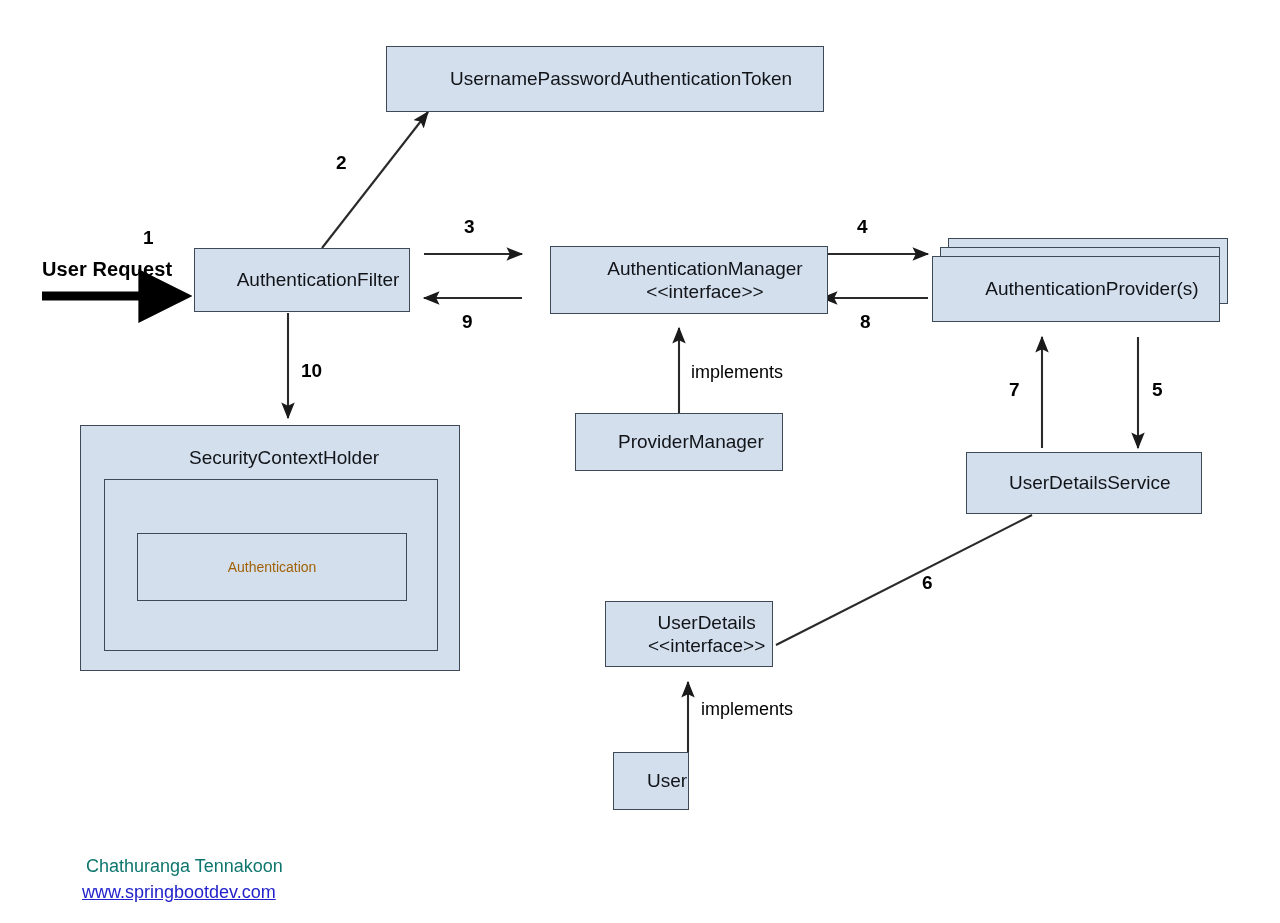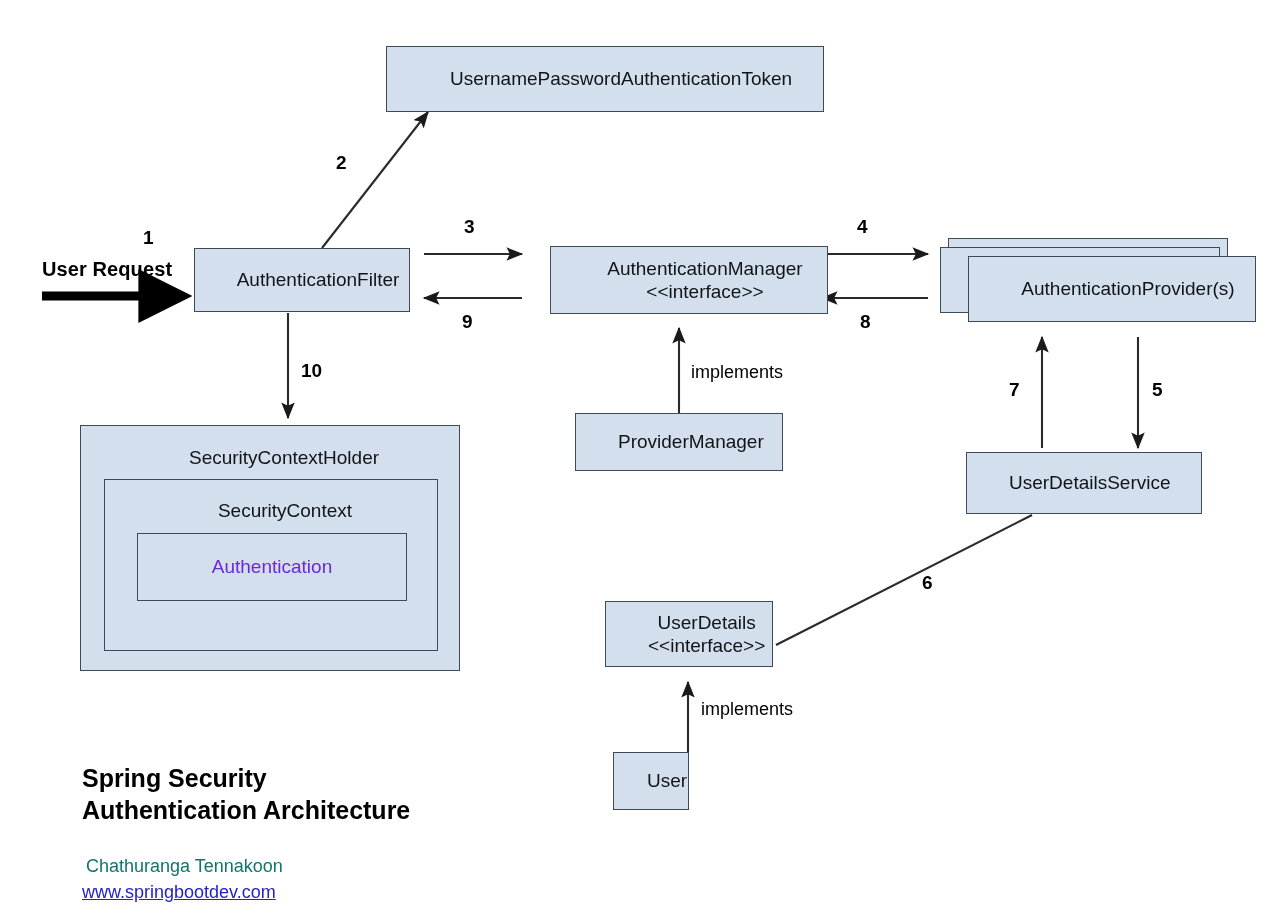--- a/index.html
+++ b/index.html
@@ -181,21 +181,21 @@
     <span class="inner-label">AuthenticationFilter</span>
   </div>
 
   <div class="node" style="left:534px; top:246px; width:278px; height:68px;margin-left:16px;">
     <span class="inner-label">AuthenticationManager
 &lt;&lt;interface&gt;&gt;</span>
   </div>
 
   <div class="stack-shadow" style="left:948px; top:238px; width:280px; height:66px;"></div>
   <div class="stack-shadow" style="left:940px; top:247px; width:280px; height:66px;"></div>
-  <div class="node" style="left:968px; top:256px; width:288px; height:66px; z-index:3;">
+  <div class="node" style="left:932px; top:256px; width:288px; height:66px; z-index:3;">
     <span class="inner-label">AuthenticationProvider(s)</span>
   </div>
 
   <div class="node left-text" style="left:575px; top:413px; width:208px; height:58px;">
     <span class="inner-label">ProviderManager</span>
   </div>
 
   <div class="node left-text" style="left:966px; top:452px; width:236px; height:62px;">
     <span class="inner-label">UserDetailsService</span>
   </div>
@@ -206,25 +206,24 @@
   </div>
 
   <div class="node" style="left:613px; top:752px; width:76px; height:58px;">
     <span class="inner-label">User</span>
   </div>
 
   <div class="container-box" style="left:80px; top:425px; width:380px; height:246px;">
     <div class="container-title" style="top:21px;">SecurityContextHolder</div>
 
     <div class="container-box" style="left:23px; top:53px; width:334px; height:172px;">
-      <div class="container-title" style="top:20px;">SecurityContext</div>
 
       <div class="container-box" style="left:32px; top:53px; width:270px; height:68px;
                   display:flex; align-items:center; justify-content:center;">
-        <span style="font-size:19px; color:#6d28d9;">Authentication</span>
+        <span style="font-size:14px; color:#a16207;">Authentication</span>
       </div>
     </div>
   </div>
 
   <div class="txt request-label" style="left:42px; top:258px;">User Request</div>
 
   <div class="txt num-label" style="left:143px; top:227px;">1</div>
 
   <div class="txt num-label" style="left:336px; top:152px;">2</div>
 
@@ -241,20 +240,18 @@
   <div class="txt num-label" style="left:1009px; top:379px;">7</div>
 
   <div class="txt num-label" style="left:1152px; top:379px;">5</div>
 
   <div class="txt num-label" style="left:922px; top:572px;">6</div>
 
   <div class="txt edge-note" style="left:691px; top:354px;">implements</div>
 
   <div class="txt edge-note" style="left:701px; top:691px;">implements</div>
 
-  <div class="footer-title">Spring Security
-Authentication Architecture</div>
 
   <div class="footer-author">Chathuranga Tennakoon</div>
 
   <a class="footer-link" href="#">www.springbootdev.com</a>
 
 </div>
 
 </body></html>

